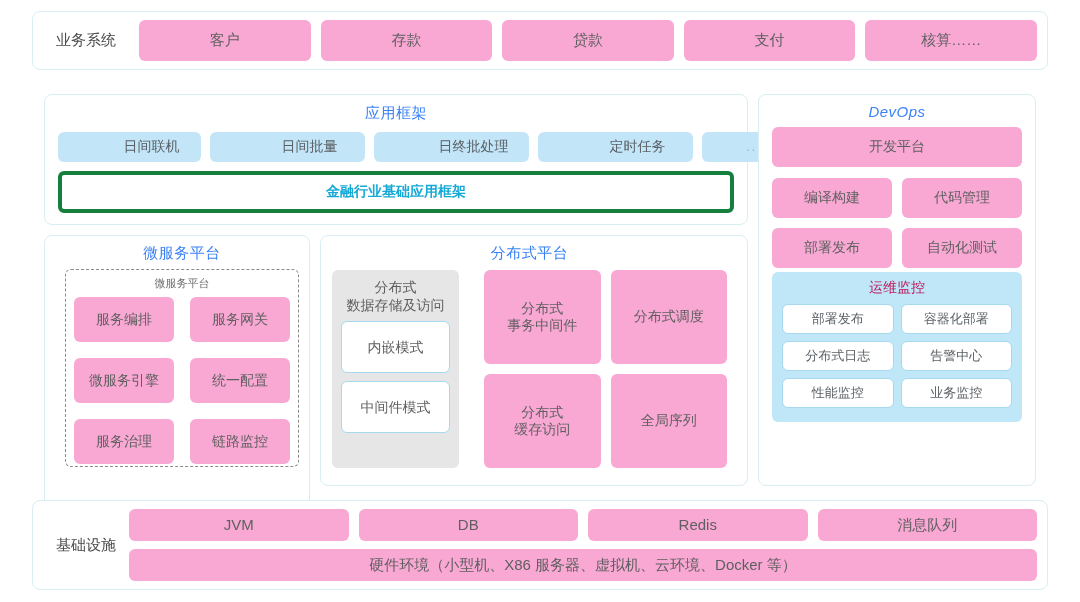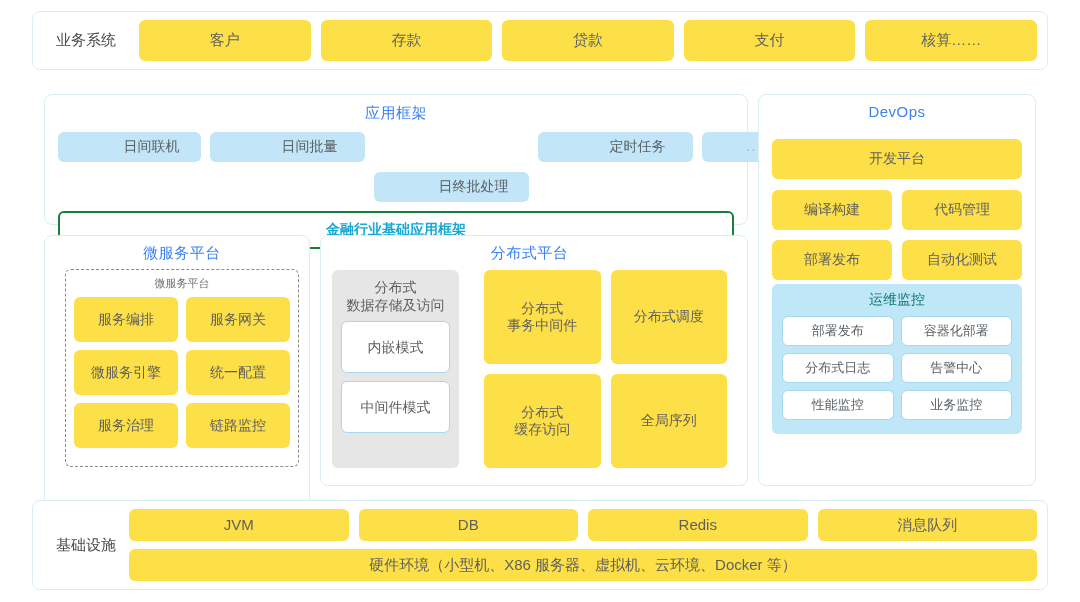--- a/index.html
+++ b/index.html
@@ -30,21 +30,21 @@
   .chip{
     display:flex;align-items:center;justify-content:center;
     text-align:center;
     border-radius:6px;
     box-sizing:border-box;
     font-size:14px;
     line-height:1.25;
     color:#5f5f5f;
     white-space:pre-line;
   }
-  .chip.gray{background:#fde047;}
+  .chip.gray{background:#f9a8d4;}
   .chip.blue{background:#c2e5f8;color:#5a6166;padding-left:44px;}
   .chip.white-blue{
     background:#ffffff;
     border:1px solid #a7d9ee;
   }
 
   
   .biz-row{
     position:absolute;left:32px;top:11px;width:1016px;height:59px;
     display:flex;align-items:center;
@@ -70,27 +70,27 @@
   
   .app-frame{
     position:absolute;left:0;top:0;width:704px;height:131px;
     padding:9px 13px 0 13px;
   }
   .app-frame .panel-title{margin-bottom:9px;}
   .app-tags{display:flex;gap:9px;margin-bottom:9px;}
   .app-tags .chip{height:30px;}
   .app-tags .chip.t1{flex:0 0 143px;}
   .app-tags .chip.t2{flex:0 0 155px;}
-  .app-tags .chip.t3{flex:0 0 155px;margin-top:40px;}
+  .app-tags .chip.t3{flex:0 0 155px;}
   .app-tags .chip.t4{flex:0 0 155px;}
   .app-tags .chip.t5{flex:1;font-size:13px;letter-spacing:2px;color:#8fb9cc;}
   .fin-frame{
     height:34px;
     display:flex;align-items:center;justify-content:center;
-    border:2px solid #15803d;
+    border:4px solid #15803d;
     border-radius:6px;
     background:#ffffff;
     color:#17a9d6;
     font-size:14px;
     font-weight:bold;
   }
 
   
   .ms-panel{
     position:absolute;left:0;top:141px;width:266px;height:324px;
@@ -99,21 +99,21 @@
   .ms-panel .panel-title{margin-bottom:6px;}
   .ms-dashed{
     border:1px dashed #8a8a8a;
     border-radius:6px;
     padding:6px 8px 8px 8px;
     height:198px;box-sizing:border-box;
   }
   .ms-sub{
     text-align:center;font-size:11px;color:#6d6d6d;margin-bottom:6px;
   }
-  .ms-grid{display:grid;grid-template-columns:1fr 1fr;gap:8px;}
+  .ms-grid{display:grid;grid-template-columns:1fr 1fr;gap:16px;}
   .ms-grid .chip{height:45px;font-size:14px;}
 
   
   .dist-panel{
     position:absolute;left:276px;top:141px;width:428px;height:251px;
     padding:8px 20px 11px 11px;
   }
   .dist-panel .panel-title{margin-bottom:7px;}
   .dist-body{display:flex;gap:25px;height:198px;}
   .dist-col1{
@@ -129,31 +129,31 @@
   .dist-col1 .chip{height:52px;font-size:14px;}
   .dist-col1 .chip+.chip{margin-top:8px;}
   .dist-rest{flex:1;display:grid;grid-template-columns:1fr 1fr;grid-template-rows:1fr 1fr;gap:10px;}
   .dist-rest .chip{font-size:14px;}
 
   
   .devops{
     position:absolute;left:0;top:0;width:278px;height:392px;
     padding:8px 13px 12px 13px;
   }
-  .devops .panel-title{margin-bottom:19px;}
+  .devops .panel-title{margin-bottom:7px;font-style:italic;}
   .devops .wide{height:40px;margin-bottom:11px;font-size:14px;}
   .dev-grid{display:grid;grid-template-columns:1fr 1fr;gap:10px;margin-bottom:4px;}
   .dev-grid .chip{height:40px;font-size:14px;}
   .ops-box{
     background:#bfe7f8;
     border-radius:6px;
     padding:7px 10px 10px 10px;
     height:150px;box-sizing:border-box;
   }
-  .ops-title{text-align:center;font-size:14px;color:#0f766e;margin-bottom:7px;}
+  .ops-title{text-align:center;font-size:14px;color:#be185d;margin-bottom:7px;}
   .ops-grid{display:grid;grid-template-columns:1fr 1fr;gap:7px;}
   .ops-grid .chip{height:30px;font-size:13px;color:#5b6166;}
 
   
   .infra{
     position:absolute;left:32px;top:500px;width:1016px;height:90px;
     display:flex;align-items:center;
     padding:0 10px;
   }
   .infra-label{

